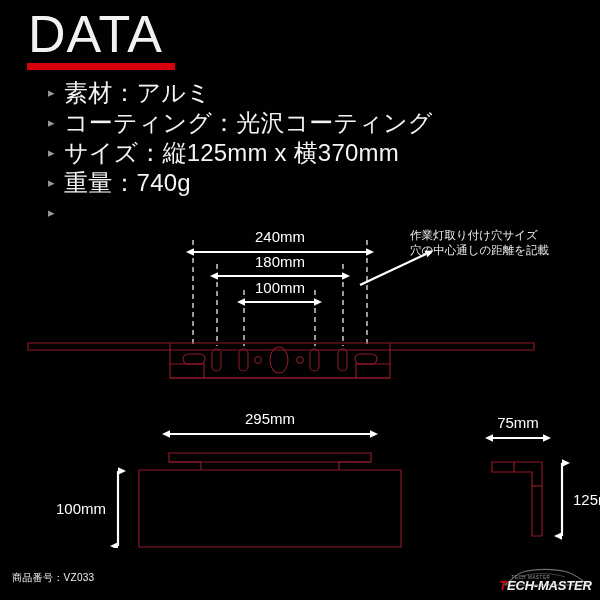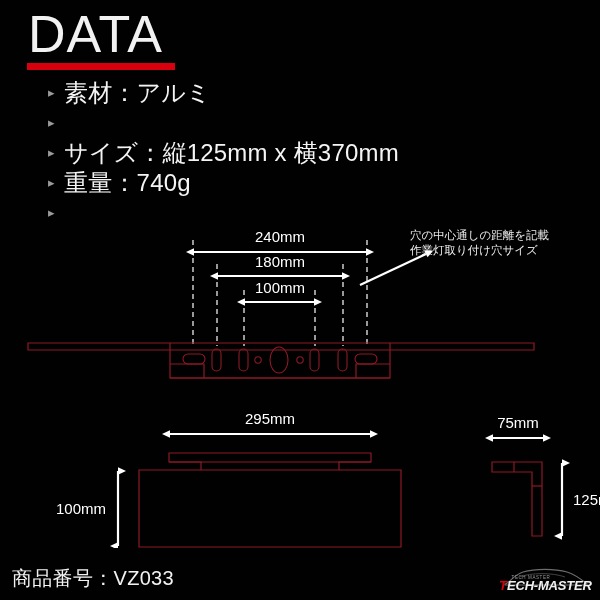--- a/index.html
+++ b/index.html
@@ -39,21 +39,21 @@
 
   
   .note{
     position:absolute;left:410px;top:228px;width:190px;
     font-size:11.5px;line-height:15px;color:#efefef;white-space:nowrap;
   }
 
   
   .footer-code{
     position:absolute;left:12px;top:569px;
-    font-size:20px;line-height:18px;color:#f2f2f2;letter-spacing:.3px;
+    font-size:10px;line-height:18px;color:#f2f2f2;letter-spacing:.3px;
   }
   .logo{
     position:absolute;left:497px;top:564px;width:96px;height:30px;
   }
   .logo svg{display:block;}
 </style>
 </head>
 <body>
 
 <div id="page">
@@ -61,37 +61,38 @@
   <div class="data-title">DATA</div>
   <div class="title-rule"></div>
 
   <div class="spec-list">
     <div class="spec-row">
       <span class="spec-bullet">▸</span>
       <span class="spec-text">素材：アルミ</span>
     </div>
     <div class="spec-row">
       <span class="spec-bullet">▸</span>
+      <span class="spec-text">コーティング：光沢コーティング</span>
     </div>
     <div class="spec-row">
       <span class="spec-bullet">▸</span>
       <span class="spec-text">サイズ：縦125mm x 横370mm</span>
     </div>
     <div class="spec-row">
       <span class="spec-bullet">▸</span>
       <span class="spec-text">重量：740g</span>
     </div>
     <div class="spec-row">
       <span class="spec-bullet">▸</span>
     </div>
   </div>
 
   <div class="note">
+    <div>作業灯取り付け穴サイズ</div>
     <div>穴の中心通しの距離を記載</div>
-    <div>作業灯取り付け穴サイズ</div>
   </div>
 
   <div class="drawing">
     <svg width="600" height="330" viewBox="0 0 600 330" xmlns="http://www.w3.org/2000/svg">
       <defs>
         <marker id="ahL" markerWidth="9" markerHeight="9" refX="8.4" refY="4.5" orient="auto" markerUnits="userSpaceOnUse">
           <path d="M8.4,0.8 L0.4,4.5 L8.4,8.2 Z" fill="#ffffff"></path>
         </marker>
         <marker id="ahR" markerWidth="9" markerHeight="9" refX="0.6" refY="4.5" orient="auto" markerUnits="userSpaceOnUse">
           <path d="M0.6,0.8 L8.6,4.5 L0.6,8.2 Z" fill="#ffffff"></path>

